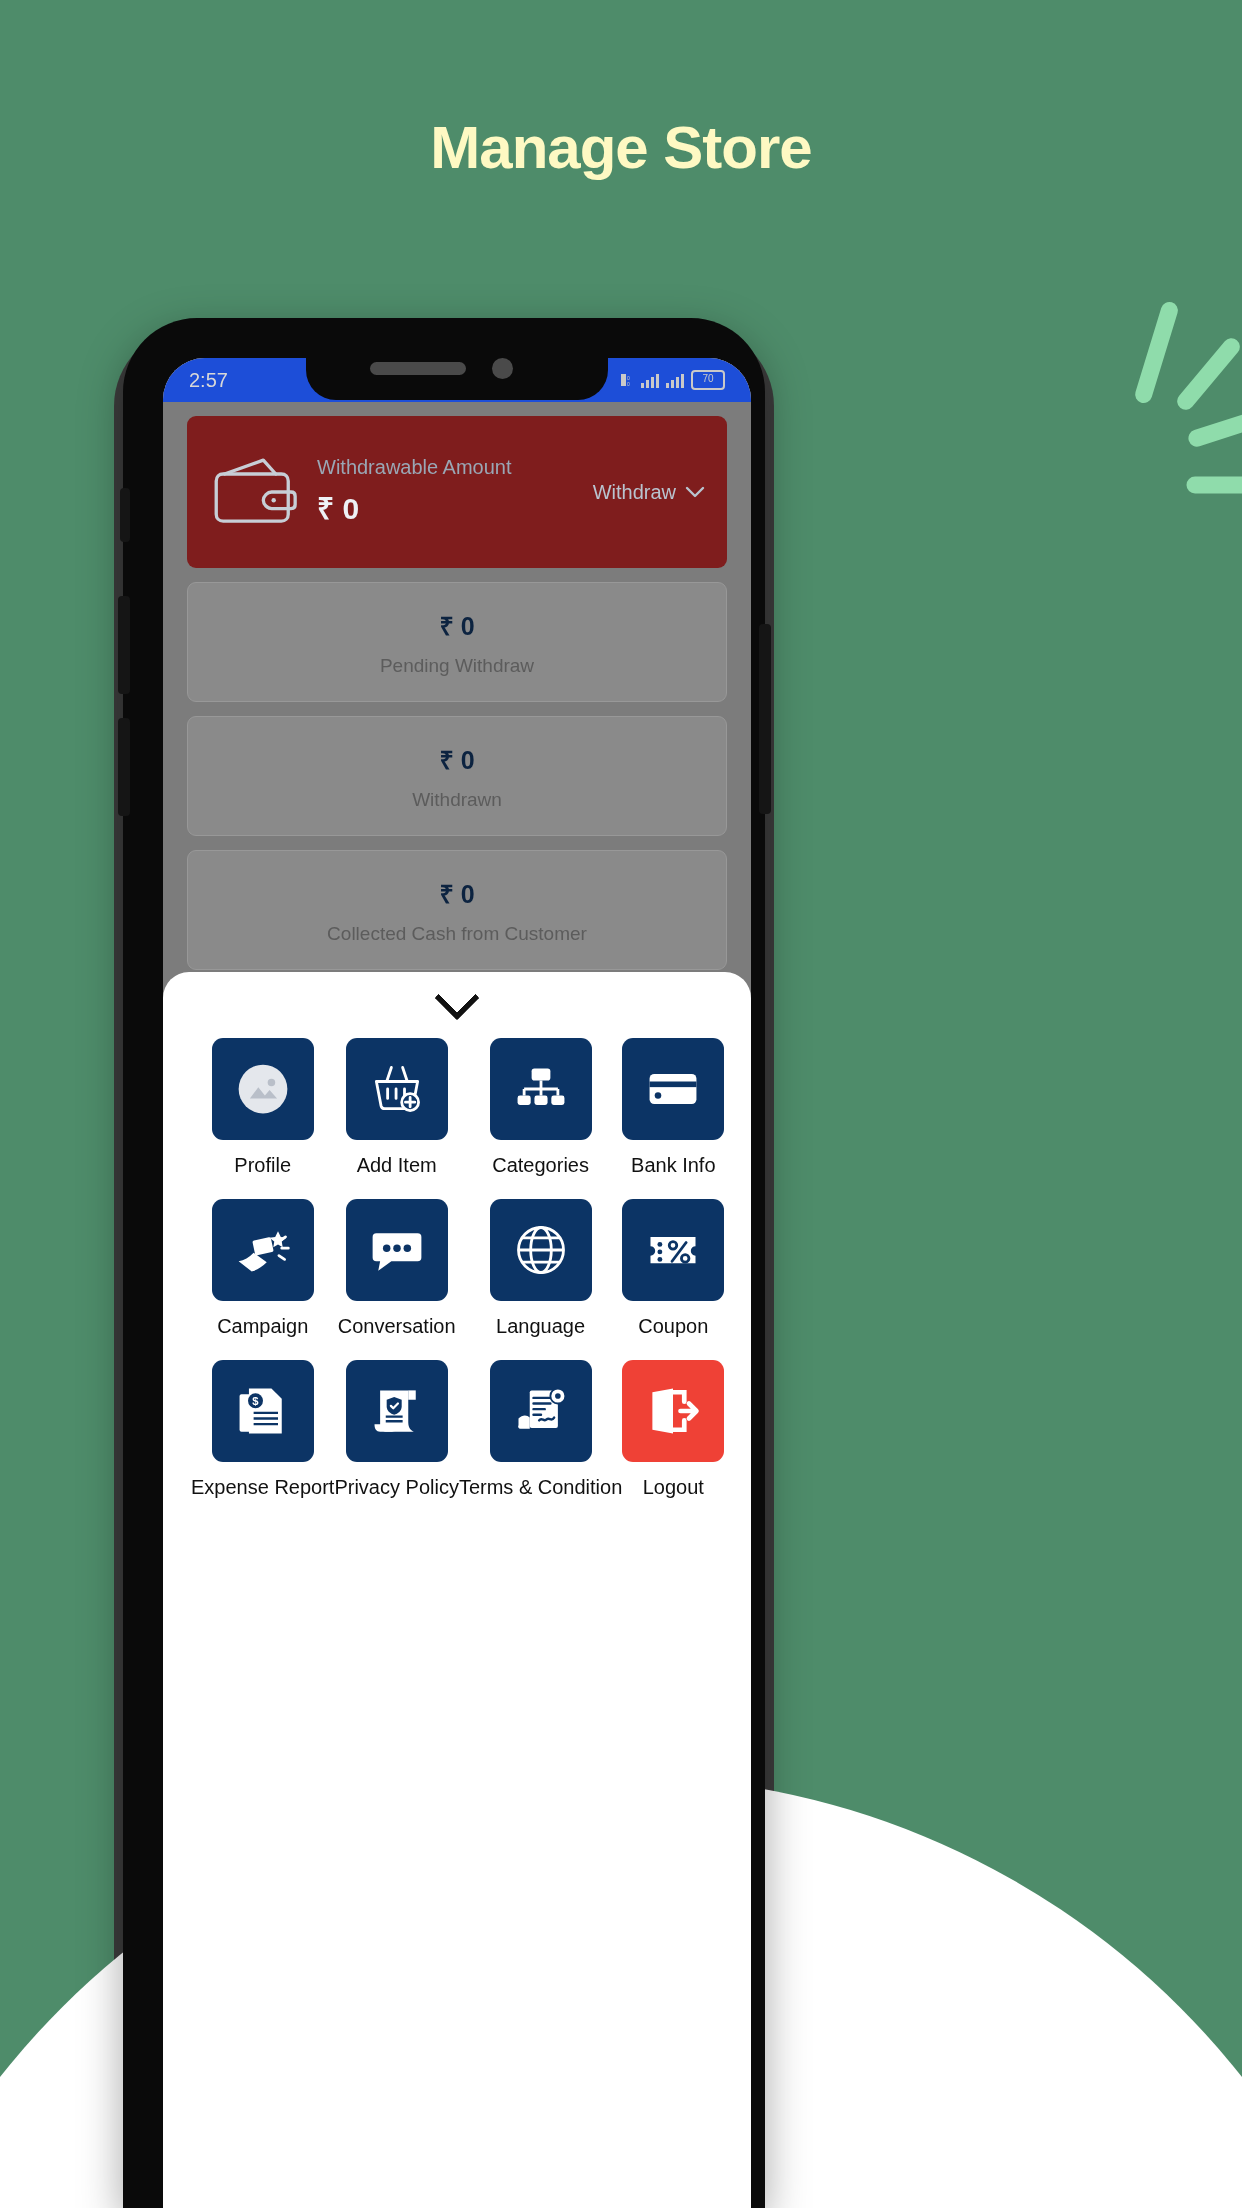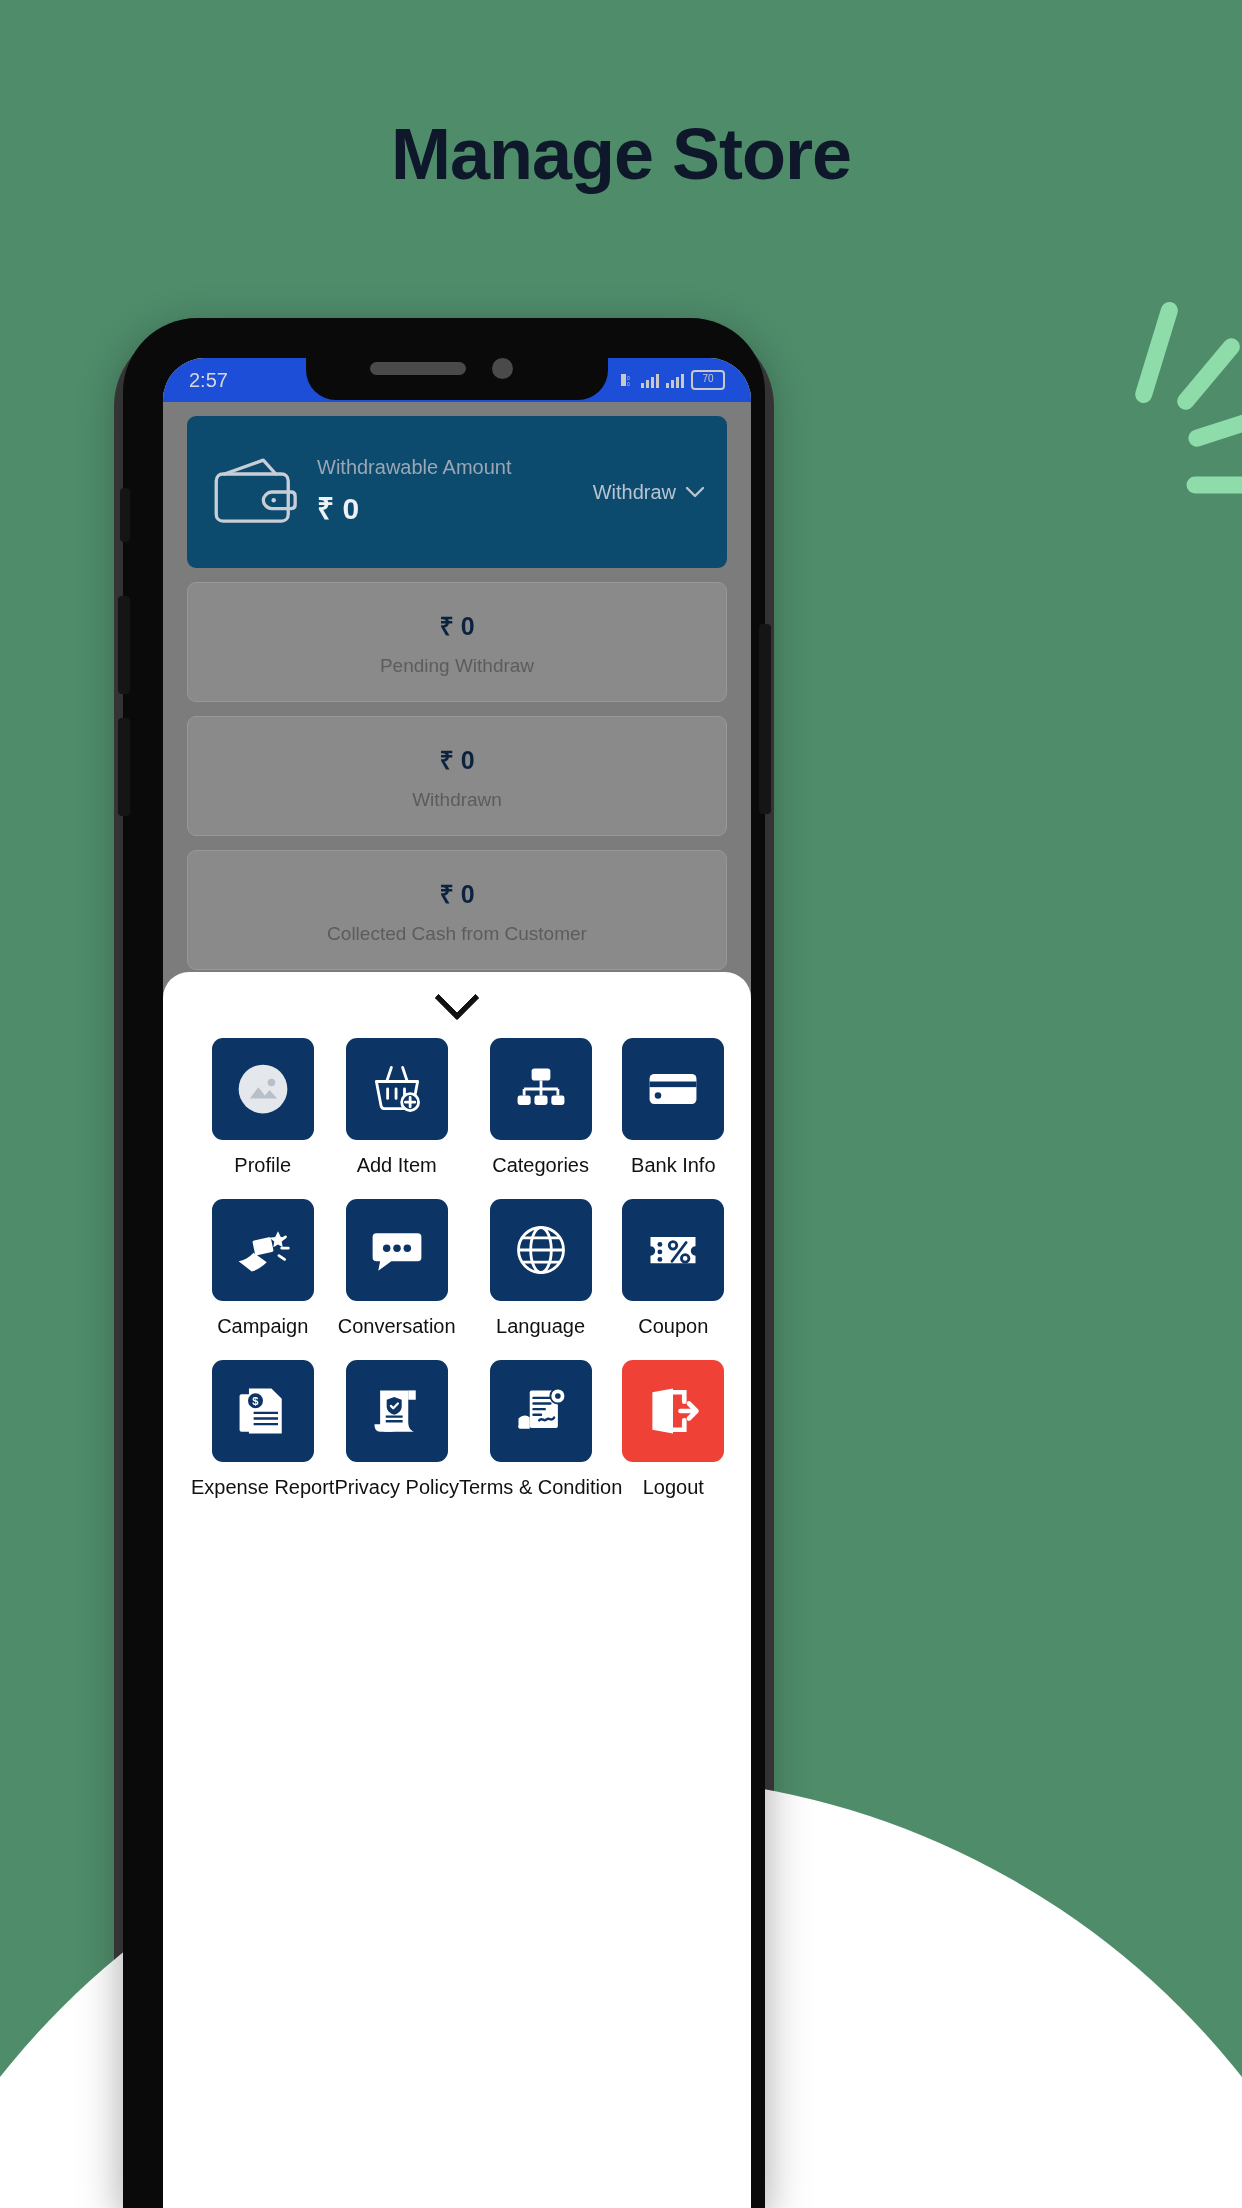--- a/index.html
+++ b/index.html
@@ -11,21 +11,21 @@
       border-radius:50%;background:#ffffff;}
   #sparks{position:absolute;right:30px;top:300px;width:190px;height:190px;}
   #sparks span{position:absolute;background:#8fdcab;border-radius:14px;display:block;}
   .sp1{width:17px;height:105px;left:126px;top:0px;transform:rotate(17deg);}
   .sp2{width:17px;height:88px;left:178px;top:30px;transform:rotate(40deg);}
   .sp3{width:17px;height:96px;left:204px;top:78px;transform:rotate(72deg);}
   .sp4{width:17px;height:98px;left:205px;top:136px;transform:rotate(90deg);}
 
   
   #page-title{position:absolute;top:118px;left:0;width:100%;text-align:center;
-      color:#0f172a;font-size:72px;font-weight:bold;letter-spacing:-1px;line-height:1;}
+      color:#fef9c3;font-size:60px;font-weight:bold;letter-spacing:-1px;line-height:1;}
 
   
   #phone{position:absolute;left:110px;top:318px;width:668px;height:1890px;}
   #phone-body{position:absolute;left:13px;top:0;width:642px;height:1890px;
       background:#0a0a0a;border-radius:74px 74px 0 0;
       box-shadow:0 14px 44px rgba(0,0,0,.35);}
   #phone-edge{position:absolute;left:4px;top:10px;width:660px;height:1880px;
       border-radius:78px 78px 0 0;background:#3c3c3c;z-index:-1;}
   .side-btn{position:absolute;background:#151515;border-radius:4px;}
   .btn-l1{left:-3px;top:170px;width:10px;height:54px;}
@@ -49,21 +49,21 @@
       background:#4a4a4a;border-radius:50%;}
   .sb-right{display:flex;align-items:center;gap:7px;}
   .bars{display:flex;align-items:flex-end;gap:2px;height:15px;}
   .bars i{display:block;width:3px;background:#c9c9c9;}
   .batt{width:30px;height:16px;border:2px solid #c9c9c9;border-radius:4px;
       font-size:10px;color:#c9c9c9;text-align:center;line-height:14px;}
 
   #app-title{height:62px;display:flex;align-items:center;justify-content:center;
       font-size:25px;color:#1b1b1b;}
 
-  #wallet-card{margin:14px 24px 0;height:152px;background:#0c4a6e;border-radius:9px;
+  #wallet-card{margin:14px 24px 0;height:152px;background:#7f1d1d;border-radius:9px;
       display:flex;align-items:center;padding:0 22px;box-sizing:border-box;}
   #wallet-icon{width:92px;height:72px;flex:0 0 auto;}
   .wc-texts{margin-left:16px;flex:1;}
   .wc-label{color:#9aa7b5;font-size:20px;}
   .wc-amount{color:#eef2f6;font-size:30px;font-weight:bold;margin-top:8px;}
   .wc-withdraw{color:#b9c4cf;font-size:20px;display:flex;align-items:center;gap:9px;}
 
   .stat-grid{display:flex;flex-wrap:wrap;gap:14px;padding:14px 24px 0;box-sizing:border-box;}
   .stat-card{flex:1 1 calc(50% - 7px);height:118px;background:#8a8a8a;
       border:1px solid #989898;border-radius:9px;

